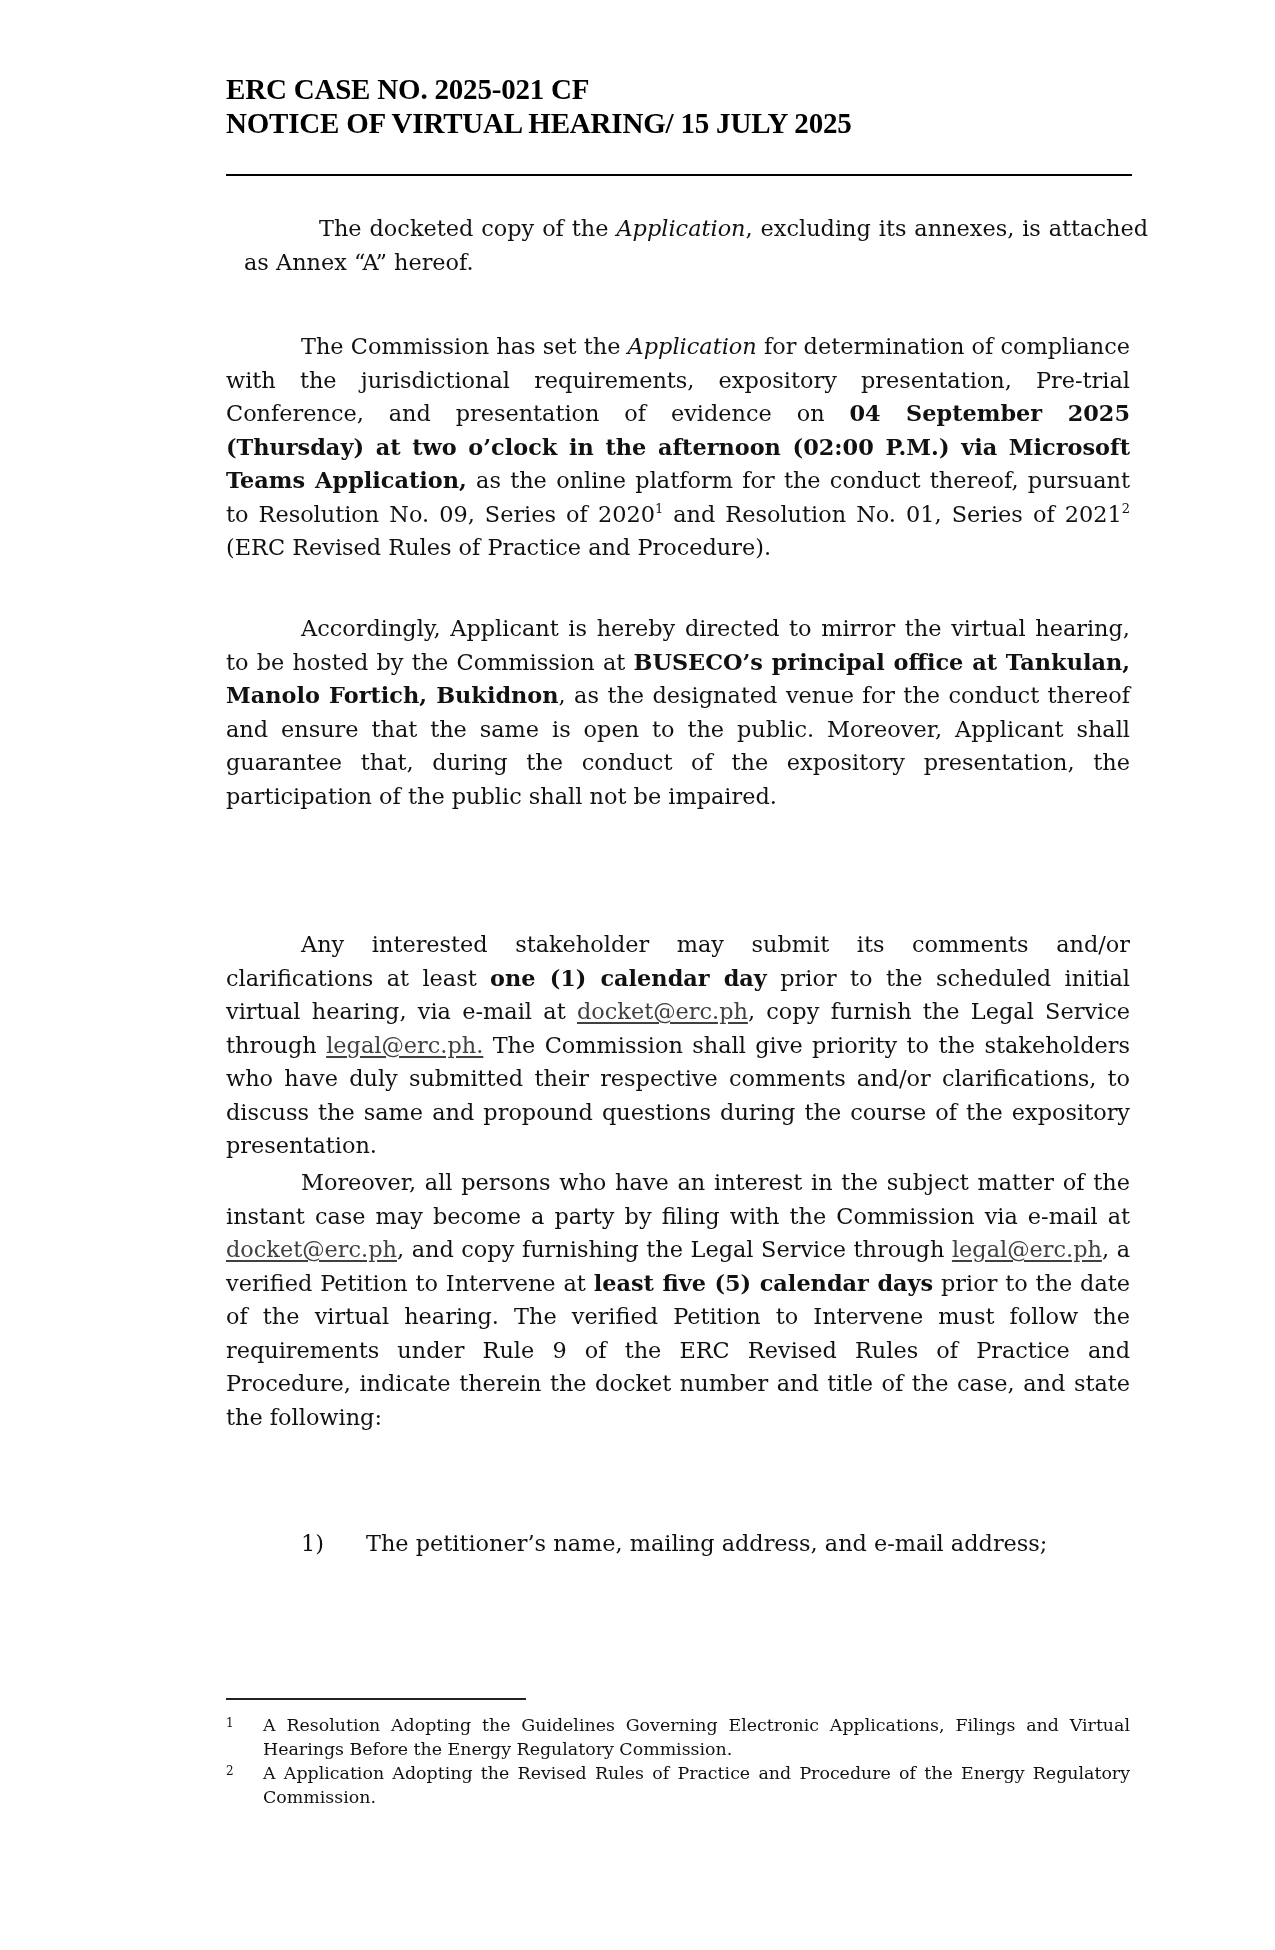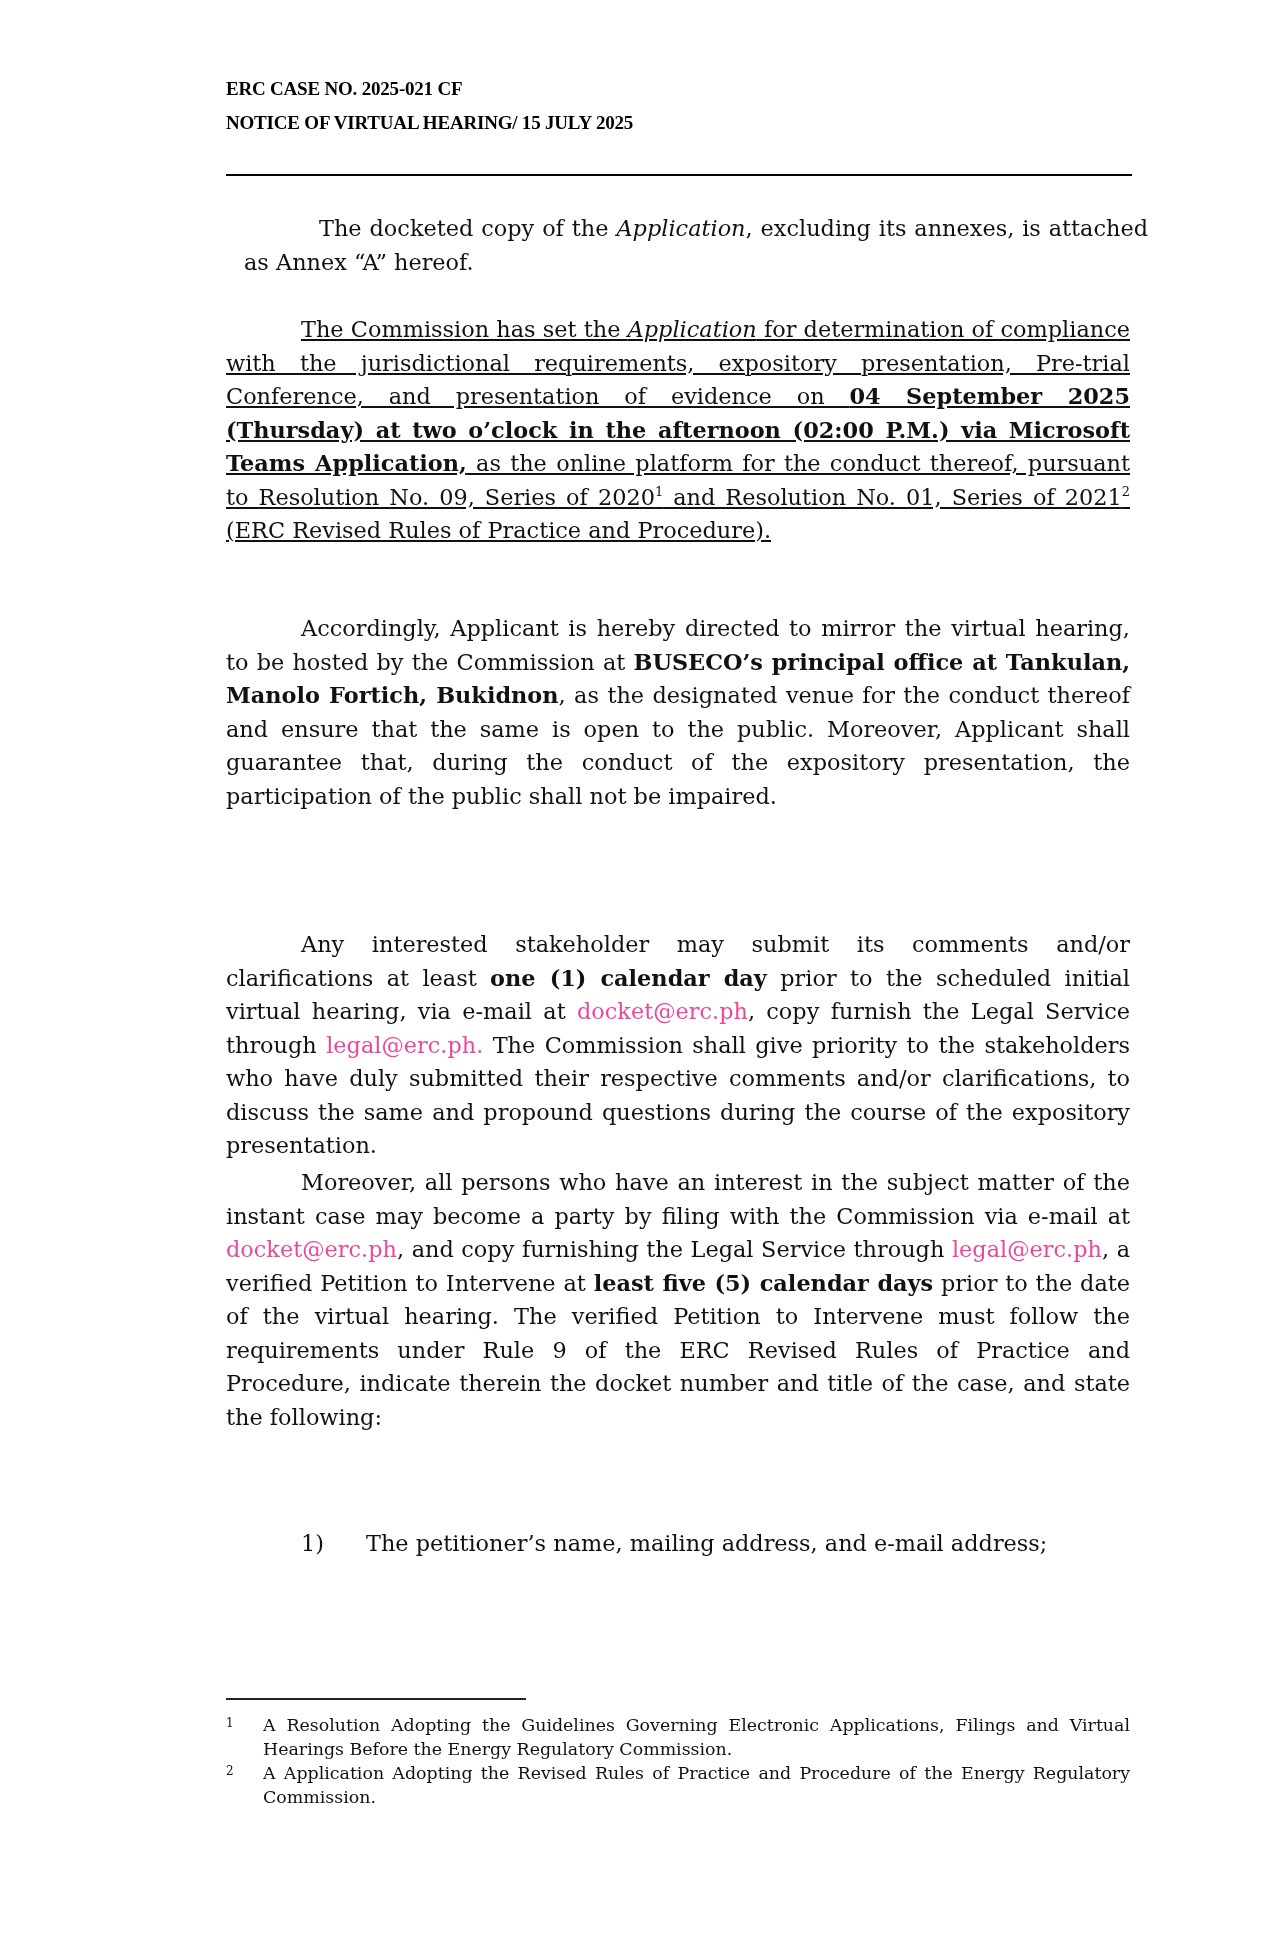--- a/index.html
+++ b/index.html
@@ -2,33 +2,33 @@
 <html><head>
 <meta charset="utf-8">
 <style>
   html, body { margin: 0; padding: 0; background: #ffffff; }
   body { width: 1275px; height: 1950px; position: relative; overflow: hidden;
          font-family: "DejaVu Serif", "Liberation Serif", serif; color: #111111; }
   .page { position: absolute; left: 226px; top: 0; width: 904px; }
 
   .header { position: absolute; left: 0; top: 72px; width: 906px; }
   .header-line { font-family: "Liberation Serif", serif; font-weight: bold;
-                 font-size: 19px; line-height: 34px; letter-spacing: -0.2px; color: #000; white-space: nowrap; }
+                 font-size: 29px; line-height: 34px; letter-spacing: -0.2px; color: #000; white-space: nowrap; }
   .header-rule { position: absolute; left: 0; top: 102px; width: 906px; height: 0;
                  border-top: 2px solid #000; }
 
   .para { position: absolute; left: 0; width: 904px; font-size: 22.4px; line-height: 33.5px;
           text-align: justify; text-indent: 75px; margin: 0; }
   .para b, .para .bold { font-weight: bold; }
   .para i, .para .ital { font-style: italic; }
-  .link { color: #ec4899; text-underline-offset: 3px; }
+  .link { color: #404040; text-decoration: underline; text-underline-offset: 3px; }
   sup.fnref { font-size: 13px; line-height: 0; vertical-align: 9px; }
 
   #p1 { top: 212px; margin-left: 18px; }
-  #p2 { top: 313px; text-decoration: underline; }
+  #p2 { top: 330px; }
   #p3 { top: 612px; }
   #p4 { top: 928px; }
   #p5 { top: 1166px; }
 
   .list-item { position: absolute; left: 0; top: 1527px; width: 904px; font-size: 22.4px; line-height: 33.5px; }
   .list-num { position: absolute; left: 75px; top: 0; }
   .list-text { position: absolute; left: 140px; width: 754px; text-align: justify; }
 
   .fn-rule { position: absolute; left: 0; top: 1698px; width: 300px; height: 0; border-top: 2px solid #222; }
   .footnote { position: absolute; left: 0; width: 904px; font-size: 17.4px; line-height: 24px; }

